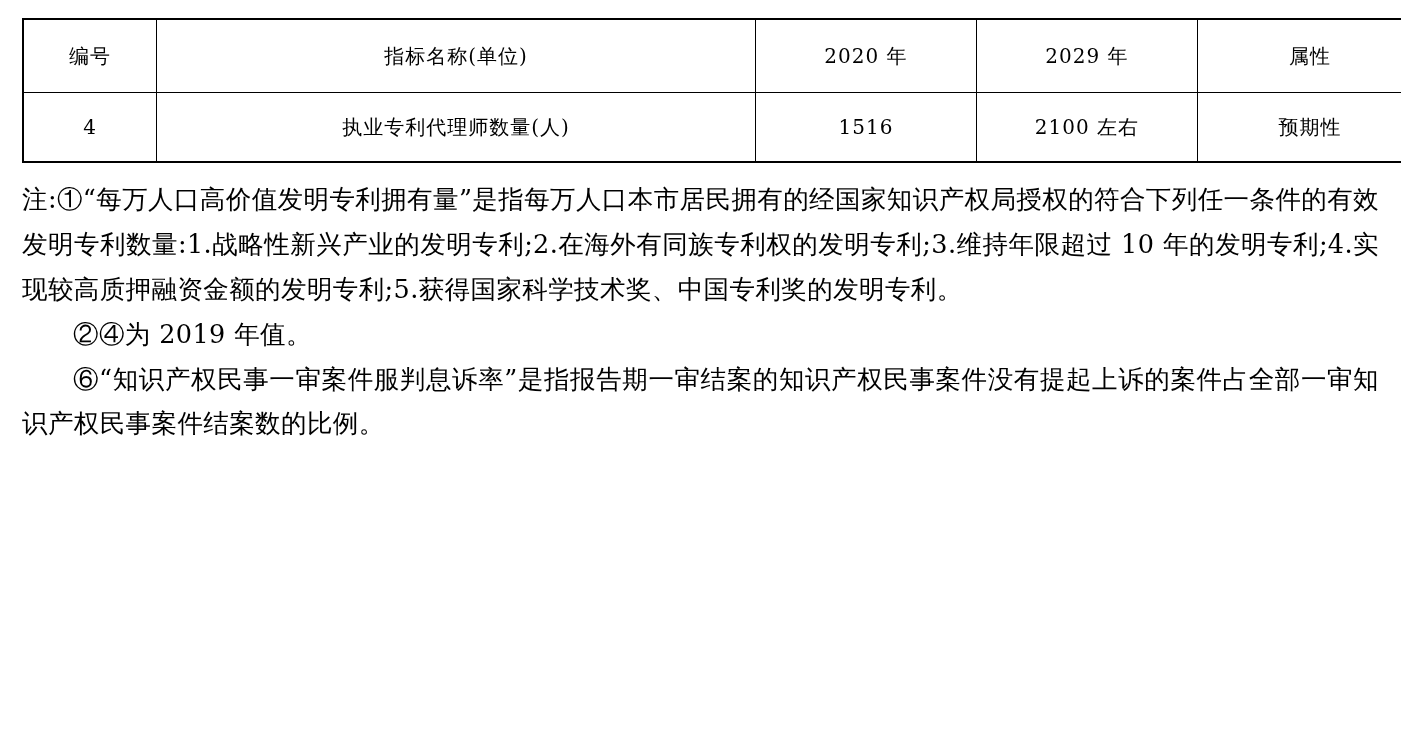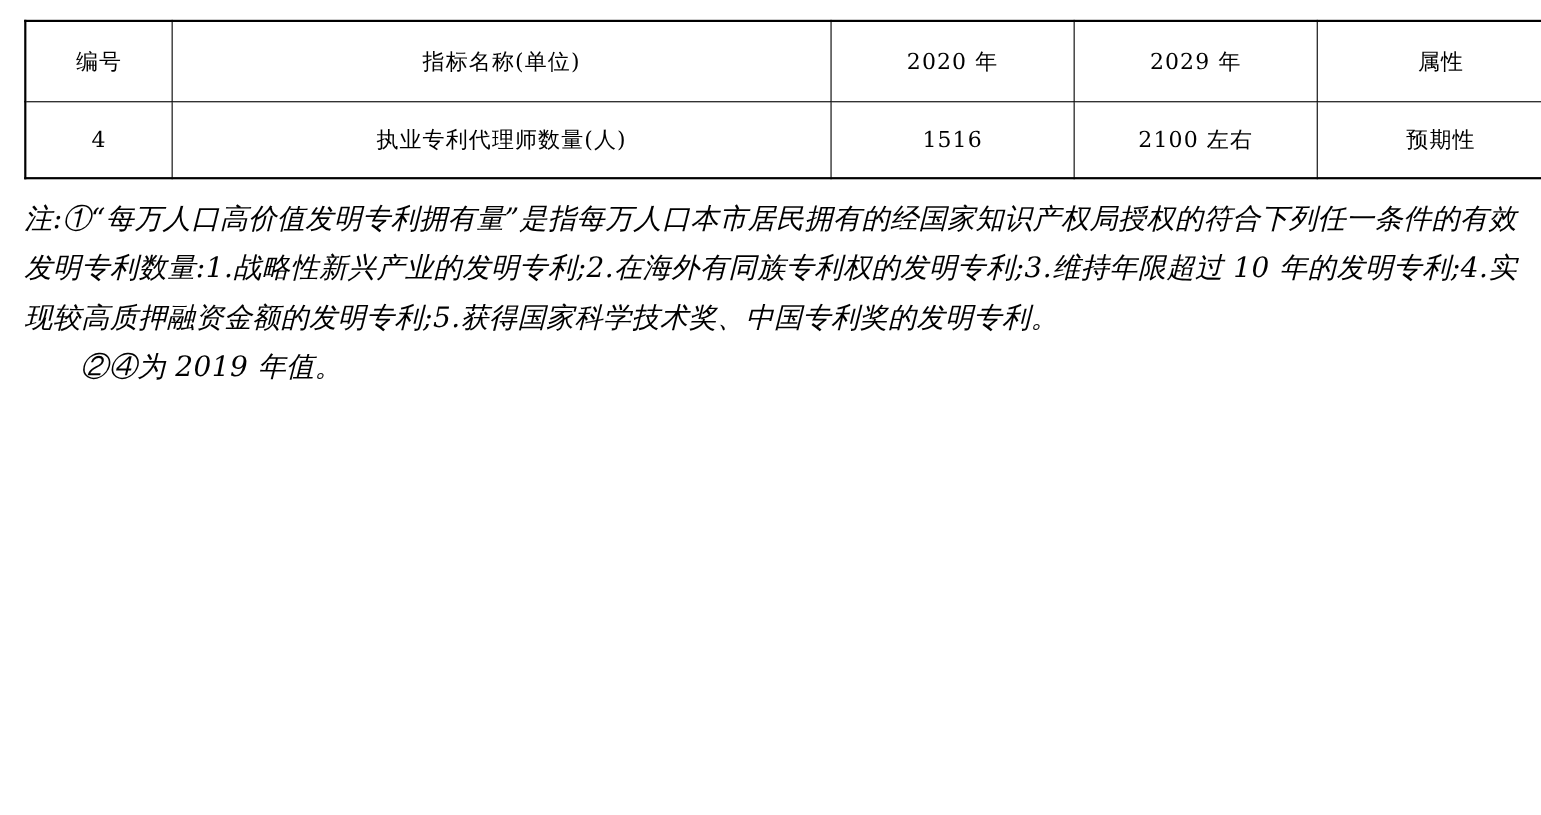--- a/index.html
+++ b/index.html
@@ -57,21 +57,20 @@
     padding-left: 34px;
   }
 
   .notes {
     margin-top: 14px;
     font-size: 25.5px;
     line-height: 1.76;
     letter-spacing: 0.4px;
     text-align: justify;
     text-justify: inter-ideograph;
-    font-style: italic;
   }
   .note-p {
     margin: 0 0 0 0;
     padding: 0;
   }
   .note-indent {
     text-indent: 2em;
   }
 </style>
 </head>
@@ -96,15 +95,16 @@
         <td class="col-y2020">1516</td>
         <td class="col-y2025">2100 左右</td>
         <td class="col-attr">预期性</td>
       </tr>
     </tbody>
   </table>
 
   <div class="notes">
     <p class="note-p">注:①“每万人口高价值发明专利拥有量”是指每万人口本市居民拥有的经国家知识产权局授权的符合下列任一条件的有效发明专利数量:1.战略性新兴产业的发明专利;2.在海外有同族专利权的发明专利;3.维持年限超过 10 年的发明专利;4.实现较高质押融资金额的发明专利;5.获得国家科学技术奖、中国专利奖的发明专利。</p>
     <p class="note-p note-indent">②④为 2019 年值。</p>
+    <p class="note-p note-indent">⑥“知识产权民事一审案件服判息诉率”是指报告期一审结案的知识产权民事案件没有提起上诉的案件占全部一审知识产权民事案件结案数的比例。</p>
   </div>
 
 </div>
 
 </body></html>

